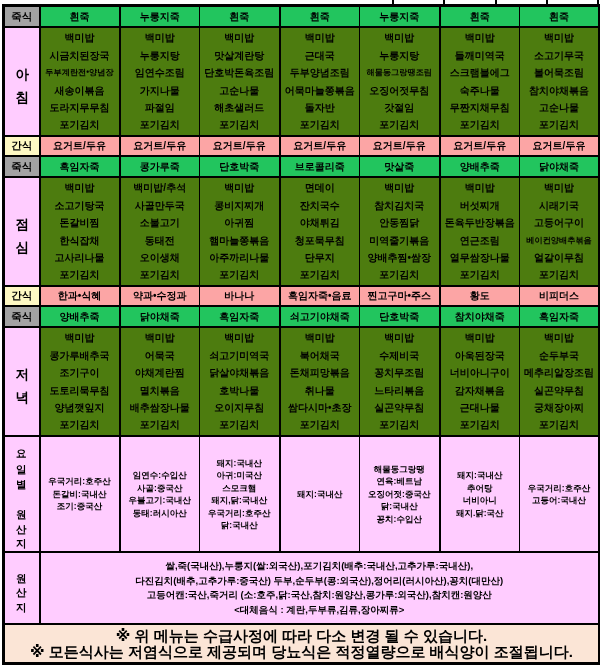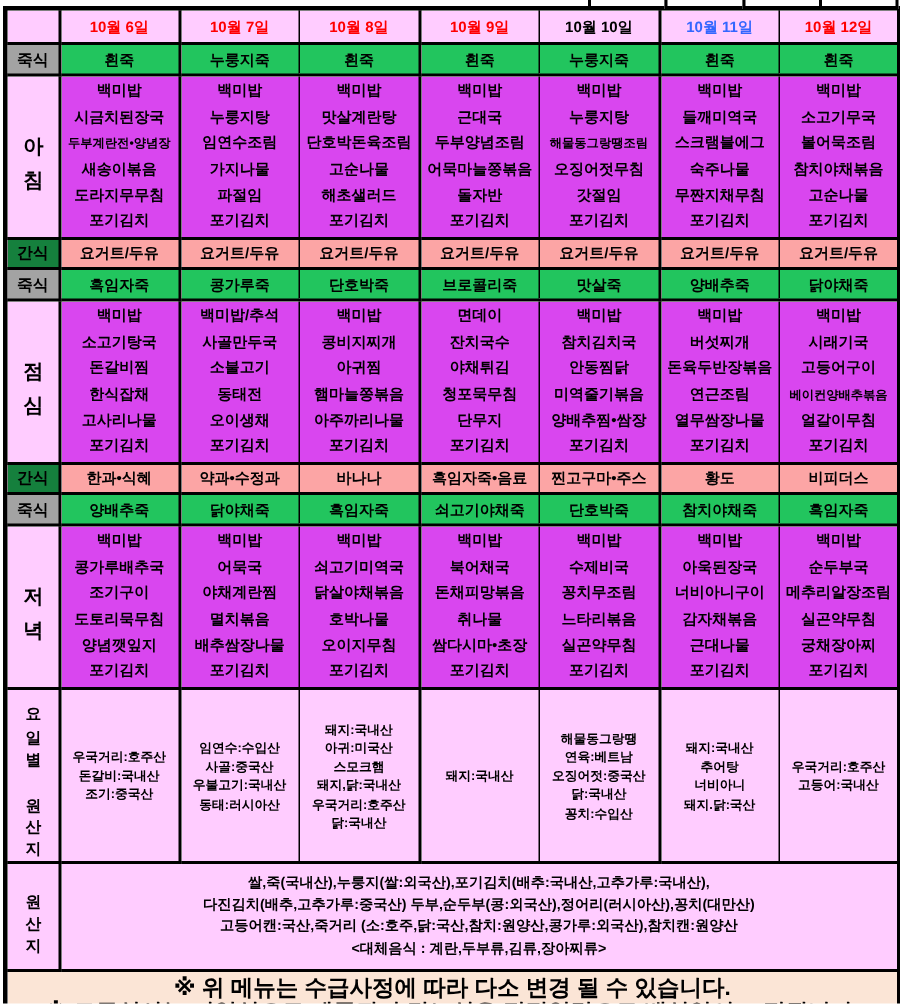--- a/index.html
+++ b/index.html
@@ -22,22 +22,22 @@
     border:1px solid #000;border-top:2px solid #000;border-bottom:2px solid #000;
     text-align:center;vertical-align:middle;padding:0;overflow:hidden;
     font-size:10px;
   }
   td.lab{background:#FFCCFF;border-right:2px solid #000;font-size:10.5px;}
   td.gb{border-right:2px solid #000;}
   tr.r-date td{background:#FFCCFF;height:21px;font-size:10px;}
   tr.r-juk td{background:#22c55e;height:19px;}
   tr.r-juk td.lab{background:#a3a3a3;}
   tr.r-snack td{background:#fca5a5;height:18px;}
-  tr.r-snack td.lab{background:#15803d;}
-  tr.r-meal td{height:107px;background:#d946ef;}
+  tr.r-snack td.lab{background:#fef9c3;}
+  tr.r-meal td{height:107px;background:#4d7c0f;}
   tr.r-meal td.lab{background:#FFCCFF;}
   tr.r-daily td{height:114px;background:#FFCCFF;}
   tr.r-origin td{height:70px;background:#FFCCFF;}
   tr.r-notes td{height:37px;background:#FBE5D6;}
   .mealcell{ }
   .mealcell .line{line-height:17.4px;height:17.4px;white-space:nowrap;}
   .line.sm{font-size:8.2px;text-align:center;}
   .ocell .line{font-size:8.5px;line-height:12.5px;white-space:nowrap;}
   .vlab{
     writing-mode:vertical-rl;text-orientation:upright;
@@ -62,30 +62,20 @@
     <col class="c-lab">
       <col class="c-day">
       <col class="c-day">
       <col class="c-day">
     <col class="c-day">
       <col class="c-day">
       <col class="c-day">
       <col class="c-day">
   </colgroup>
   <tbody>
-    <tr class="r-date" id="row-dates">
-      <td class="lab"></td>
-    <td class="gb date" style="color: rgb(255, 0, 0);">10월 6일</td>
-        <td class="date" style="color: rgb(255, 0, 0);">10월 7일</td>
-        <td class="gb date" style="color: rgb(255, 0, 0);">10월 8일</td>
-        <td class="date" style="color: rgb(255, 0, 0);">10월 9일</td>
-        <td class="gb date" style="color: rgb(0, 0, 0);">10월 10일</td>
-        <td class="date" style="color: rgb(51, 102, 255);">10월 11일</td>
-        <td class="date" style="color: rgb(255, 0, 0);">10월 12일</td>
-      </tr>
     <tr class="r-juk" id="row-porridge-morning">
       <td class="lab">죽식</td>
     <td class="gb">흰죽</td>
         <td>누룽지죽</td>
         <td class="gb">흰죽</td>
         <td>흰죽</td>
         <td class="gb">누룽지죽</td>
         <td>흰죽</td>
         <td>흰죽</td>
       </tr>

